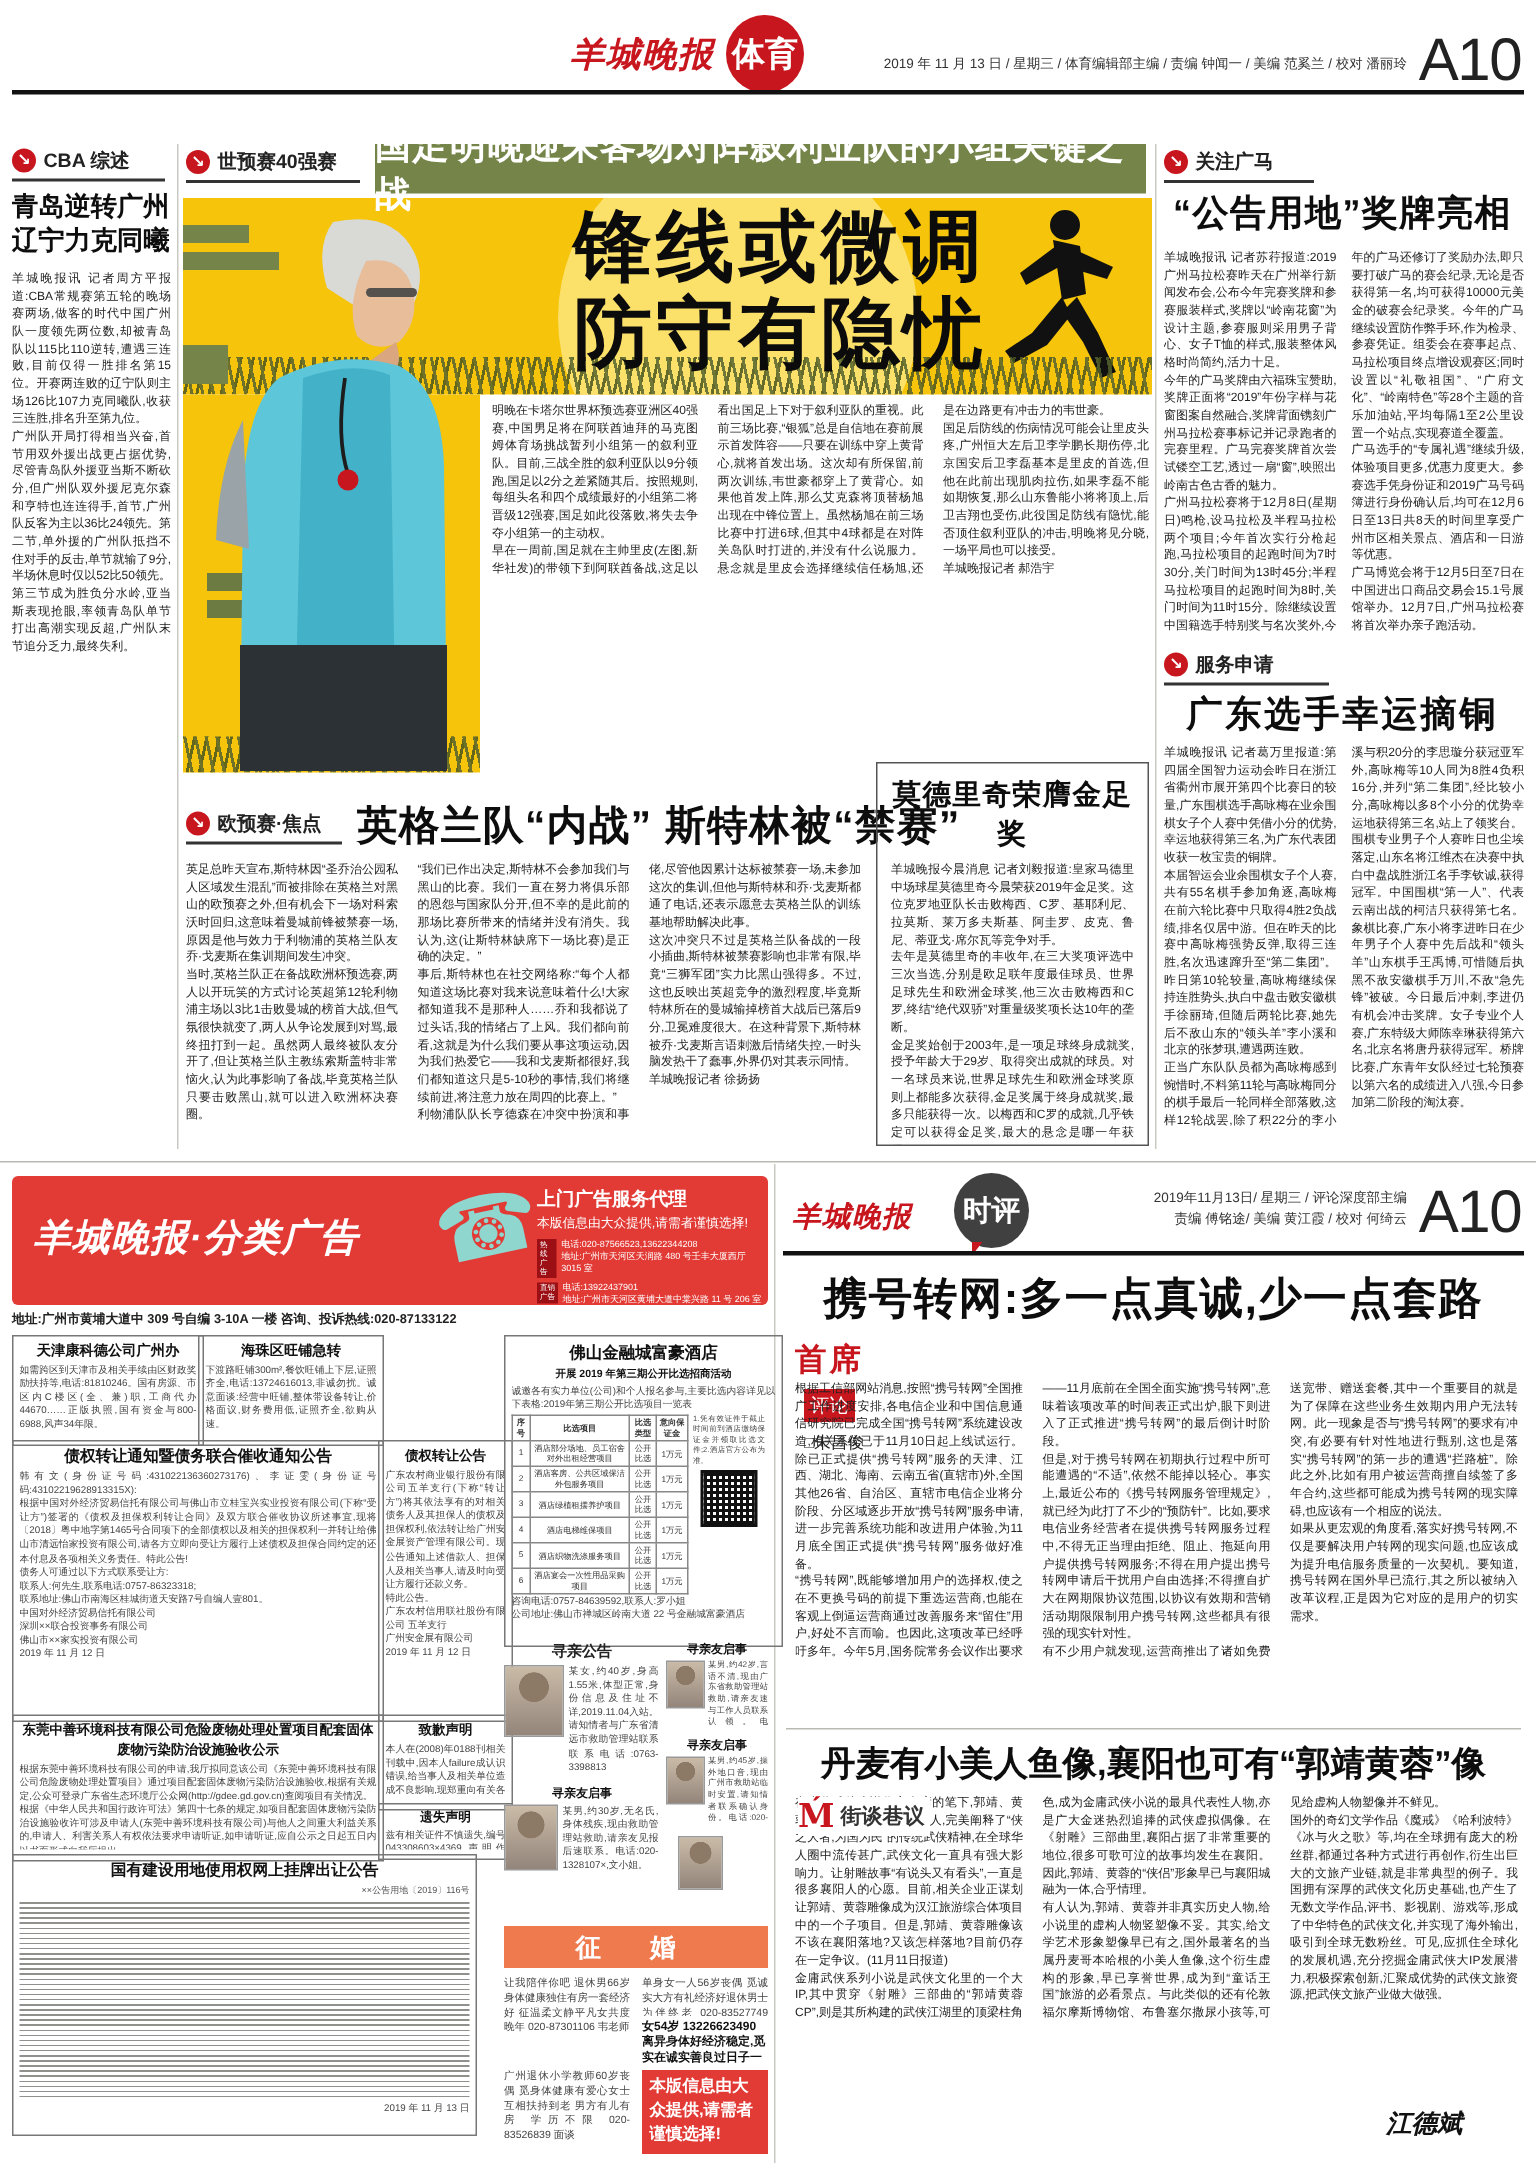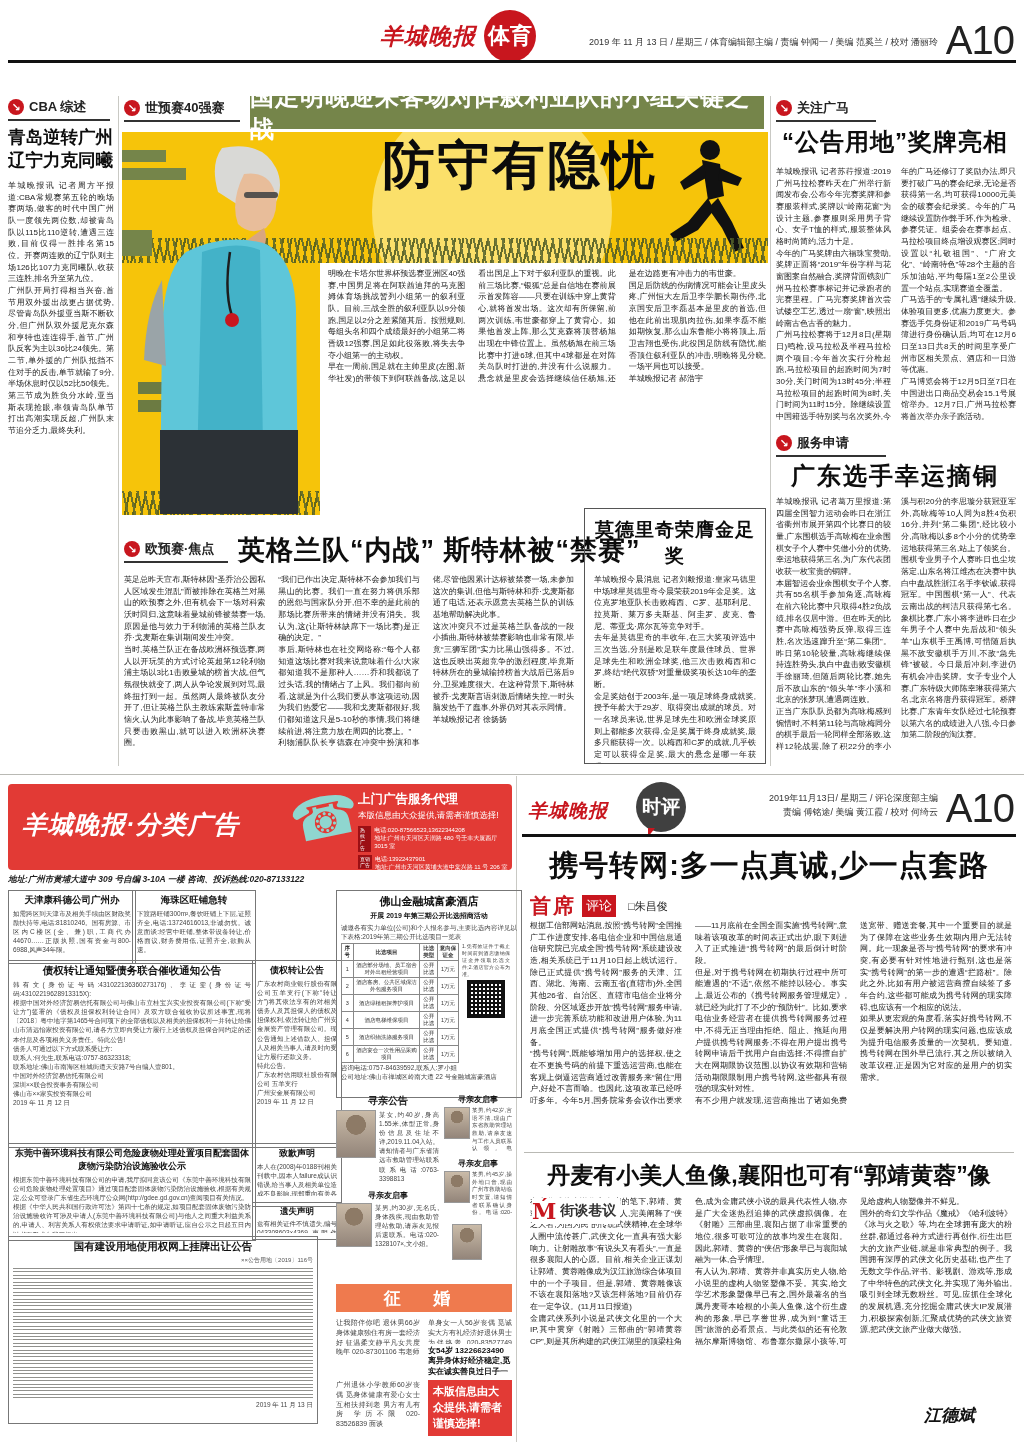--- a/index.html
+++ b/index.html
@@ -102,20 +102,21 @@
     <path d="M138 88 Q142 100 138 106 L116 104 Z" fill="#d9a67f"></path>
     <path d="M60 112 Q100 92 140 104 Q168 118 170 170 L172 374 L34 374 L36 190 Q38 130 60 112 Z" fill="#5ec6d9"></path>
     <path d="M76 112 Q110 100 134 110 L138 374 L70 374 Z" fill="#43b2c8"></path>
     <path d="M36 140 Q20 170 18 220 L40 226 Z" fill="#9aa4a8"></path>
     <path d="M34 290 L172 290 L172 374 L34 374 Z" fill="#2c3136"></path>
     <path d="M104 112 q-6 40 2 64" stroke="#1d1d1d" stroke-width="2.5" fill="none"></path>
     <circle cx="106" cy="180" r="7" fill="#c8161e"></circle>
   </svg>
 
   <div class="abs" style="left:320px;top:136px;width:400px;z-index:6;font-weight:bold;color:#0b0b0b;font-size:52px;line-height:1.12;letter-spacing:3px;text-align:center;">
+    <div>锋线或微调</div>
     <div>防守有隐忧</div>
   </div>
 
   <div class="abs body8 cols3" style="left:328px;top:268px;width:438px;height:240px;">  明晚在卡塔尔世界杯预选赛亚洲区40强赛,中国男足将在阿联酋迪拜的马克图姆体育场挑战暂列小组第一的叙利亚队。目前,三战全胜的叙利亚队以9分领跑,国足以2分之差紧随其后。按照规则,每组头名和四个成绩最好的小组第二将晋级12强赛,国足如此役落败,将失去争夺小组第一的主动权。
   早在一周前,国足就在主帅里皮(左图,新华社发)的带领下到阿联酋备战,这足以看出国足上下对于叙利亚队的重视。此前三场比赛,“银狐”总是自信地在赛前展示首发阵容——只要在训练中穿上黄背心,就将首发出场。这次却有所保留,前两次训练,韦世豪都穿上了黄背心。如果他首发上阵,那么艾克森将顶替杨旭出现在中锋位置上。虽然杨旭在前三场比赛中打进6球,但其中4球都是在对阵关岛队时打进的,并没有什么说服力。悬念就是里皮会选择继续信任杨旭,还是在边路更有冲击力的韦世豪。
   国足后防线的伤病情况可能会让里皮头疼,广州恒大左后卫李学鹏长期伤停,北京国安后卫李磊基本是里皮的首选,但他在此前出现肌肉拉伤,如果李磊不能如期恢复,那么山东鲁能小将将顶上,后卫吉翔也受伤,此役国足防线有隐忧,能否顶住叙利亚队的冲击,明晚将见分晓,一场平局也可以接受。
   羊城晚报记者 郝浩宇</div>
 
   <div class="abs tag" style="left:124px;top:540px;width:104px;">
     <span class="tagicon">↘</span>
@@ -173,21 +174,21 @@
       </div>
       <div style="display:flex;gap:3px;margin-top:3px;align-items:flex-start;">
         <span style="background:#9c0f14;font-size:5px;padding:1px 2px;line-height:1.2;">直销<br>广告</span>
         <span style="font-size:6px;line-height:1.35;">
           <span>电话:13922437901</span><br>
           <span>地址:广州市天河区黄埔大道中棠兴路 11 号 206 室</span>
         </span>
       </div>
     </div>
   </div>
-  <div class="abs" style="left:8px;top:874px;width:420px;font-size:8.5px;font-weight:bold;color:#222;font-style:italic;">地址:广州市黄埔大道中 309 号自编 3-10A 一楼  咨询、投诉热线:020-87133122</div>
+  <div class="abs" style="left:8px;top:874px;width:420px;font-size:8.5px;font-weight:bold;color:#222;">地址:广州市黄埔大道中 309 号自编 3-10A 一楼  咨询、投诉热线:020-87133122</div>
 
   <div class="abs adbox" style="left:8px;top:890px;width:118px;height:66px;">
     <div class="adhead" style="font-size:9.5px;">天津康科德公司广州办</div>
     <div class="micro" style="height:44px;">如需跨区到天津市及相关手续由区财政奖励扶持等,电话:81810246。国有房源、市区内C楼区(全、兼)职,工商代办44670……正版执照,国有资金与800-6988,风声34年限。</div>
   </div>
   <div class="abs adbox" style="left:132px;top:890px;width:114px;height:66px;">
     <div class="adhead" style="font-size:9.5px;">海珠区旺铺急转</div>
     <div class="micro" style="height:44px;">下渡路旺铺300m²,餐饮旺铺上下层,证照齐全,电话:13724616013,非诚勿扰。诚意面谈:经营中旺铺,整体带设备转让,价格面议,财务费用低,证照齐全,欲购从速。</div>
   </div>
   <div class="abs adbox" style="left:8px;top:960px;width:238px;height:180px;">
@@ -336,21 +337,21 @@
   <div class="abs" style="left:648px;top:828px;width:0;height:0;border-left:7px solid #c8161e;border-bottom:9px solid transparent;"></div>
   <div class="abs" style="right:86px;top:792px;font-size:9px;color:#333;text-align:right;line-height:1.5;">
     <div>2019年11月13日/ 星期三 / 评论深度部主编</div>
     <div>责编 傅铭途/ 美编 黄江霞 / 校对 何绮云</div>
   </div>
   <div class="abs bigpage" style="right:10px;top:786px;">A10</div>
   <div class="abs rule" style="left:522px;top:834px;width:494px;height:3px;"></div>
 
   <div class="abs hl center" style="left:524px;top:846px;width:490px;font-size:29px;letter-spacing:1px;">携号转网:多一点真诚,少一点套路</div>
 
-  <div class="abs" style="left:530px;top:892px;display:flex;align-items:center;gap:6px;">
+  <div class="abs" style="left:530px;top:892px;display:flex;align-items:center;gap:6px;flex-direction:column;">
     <span style="color:#c8161e;font-size:21px;font-weight:bold;letter-spacing:2px;">首席</span>
     <span style="background:#c8161e;color:#fff;font-size:13px;font-weight:normal;padding:2px 4px;">评论</span>
     <span style="font-size:11px;color:#222;margin-left:6px;">□朱昌俊</span>
   </div>
 
   <div class="abs body8 cols3" style="left:530px;top:920px;width:482px;height:226px;">  根据工信部网站消息,按照“携号转网”全国推广工作进度安排,各电信企业和中国信息通信研究院已完成全国“携号转网”系统建设改造,相关系统已于11月10日起上线试运行。除已正式提供“携号转网”服务的天津、江西、湖北、海南、云南五省(直辖市)外,全国其他26省、自治区、直辖市电信企业将分阶段、分区域逐步开放“携号转网”服务申请,进一步完善系统功能和改进用户体验,为11月底全国正式提供“携号转网”服务做好准备。
   “携号转网”,既能够增加用户的选择权,使之在不更换号码的前提下重选运营商,也能在客观上倒逼运营商通过改善服务来“留住”用户,好处不言而喻。也因此,这项改革已经呼吁多年。今年5月,国务院常务会议作出要求——11月底前在全国全面实施“携号转网”,意味着该项改革的时间表正式出炉,眼下则进入了正式推进“携号转网”的最后倒计时阶段。
   但是,对于携号转网在初期执行过程中所可能遭遇的“不适”,依然不能掉以轻心。事实上,最近公布的《携号转网服务管理规定》,就已经为此打了不少的“预防针”。比如,要求电信业务经营者在提供携号转网服务过程中,不得无正当理由拒绝、阻止、拖延向用户提供携号转网服务;不得在用户提出携号转网申请后干扰用户自由选择;不得擅自扩大在网期限协议范围,以协议有效期和营销活动期限限制用户携号转网,这些都具有很强的现实针对性。
   有不少用户就发现,运营商推出了诸如免费送宽带、赠送套餐,其中一个重要目的就是为了保障在这些业务生效期内用户无法转网。此一现象是否与“携号转网”的要求有冲突,有必要有针对性地进行甄别,这也是落实“携号转网”的第一步的遭遇“拦路桩”。除此之外,比如有用户被运营商擅自续签了多年合约,这些都可能成为携号转网的现实障碍,也应该有一个相应的说法。
   如果从更宏观的角度看,落实好携号转网,不仅是要解决用户转网的现实问题,也应该成为提升电信服务质量的一次契机。要知道,携号转网在国外早已流行,其之所以被纳入改革议程,正是因为它对应的是用户的切实需求。</div>

